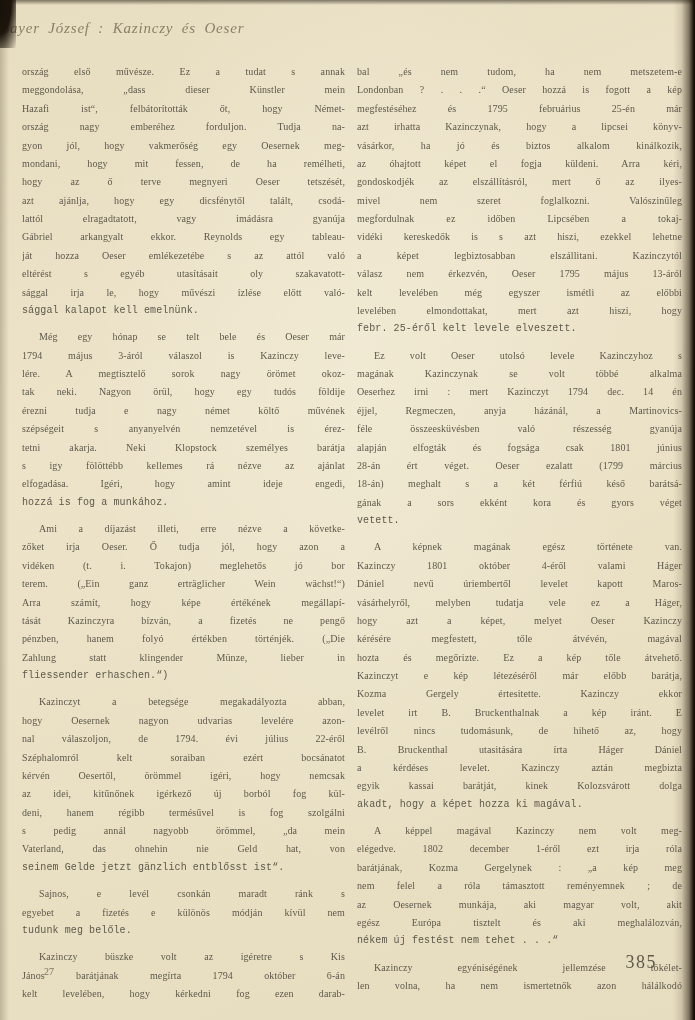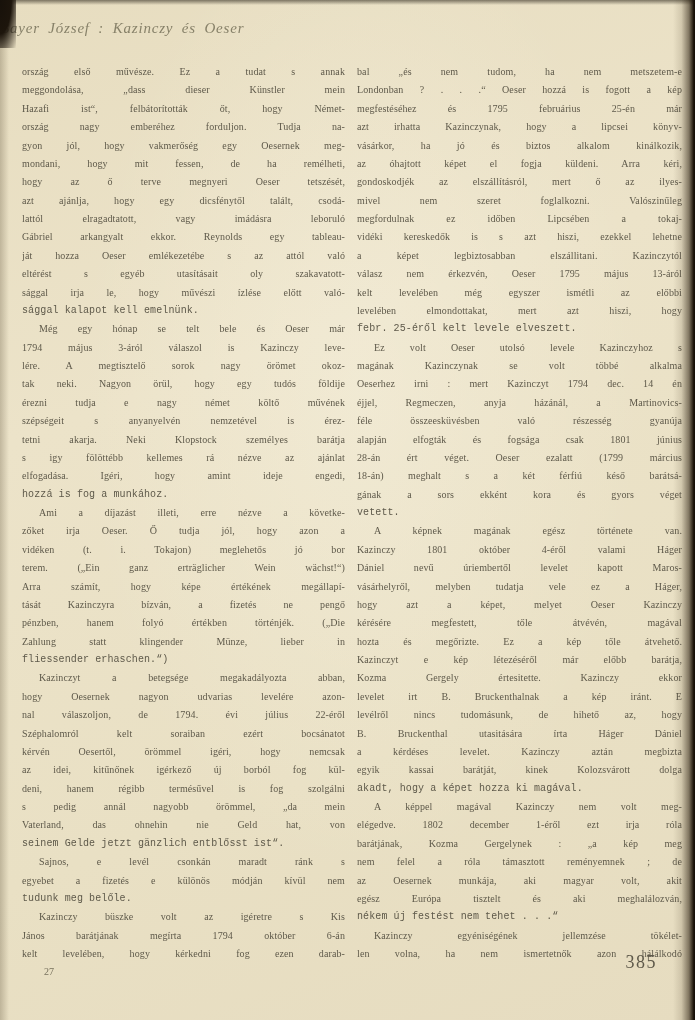--- a/index.html
+++ b/index.html
@@ -58,21 +58,21 @@
   .tline {
     height: 18.38px;
     line-height: 18.38px;
     overflow: hidden;
     white-space: nowrap;
     text-align: justify;
     text-align-last: justify;
     text-justify: inter-word;
   }
   .tline.pend   { text-align-last: left; font-family: Liberation Mono, monospace; }
-  .tline.pstart { text-indent: 17px; }
+  .tline.pstart { text-indent: 17px; margin-top: 8px; }
   .signature-mark {
     position: absolute; left: 44px; top: 966px;
     font-size: 10px; color: #77715d;
   }
   .page-number {
     position: absolute; right: 38px; top: 952px;
     font-size: 18px; letter-spacing: 1.5px; color: #5e594a;
   }
 </style>
 </head>
@@ -83,21 +83,21 @@
 
   <div class="column left">
       <div class="tline">ország első művésze. Ez a tudat s annak</div>
       <div class="tline">meggondolása, „dass dieser Künstler mein</div>
       <div class="tline">Hazafi ist“, felbátorították őt, hogy Német-</div>
       <div class="tline">ország nagy emberéhez forduljon. Tudja na-</div>
       <div class="tline">gyon jól, hogy vakmerőség egy Oesernek meg-</div>
       <div class="tline">mondani, hogy mit fessen, de ha remélheti,</div>
       <div class="tline">hogy az ő terve megnyeri Oeser tetszését,</div>
       <div class="tline">azt ajánlja, hogy egy dicsfénytől talált, csodá-</div>
-      <div class="tline">lattól elragadtatott, vagy imádásra leboruló</div>
+      <div class="tline">lattól elragadtatott, vagy imádásra gyanúja</div>
       <div class="tline">Gábriel arkangyalt ekkor. Reynolds egy tableau-</div>
       <div class="tline">ját hozza Oeser emlékezetébe s az attól való</div>
       <div class="tline">eltérést s egyéb utasításait oly szakavatott-</div>
       <div class="tline">sággal irja le, hogy művészi ízlése előtt való-</div>
       <div class="tline pend">sággal kalapot kell emelnünk.</div>
       <div class="tline pstart">Még egy hónap se telt bele és Oeser már</div>
       <div class="tline">1794 május 3-áról válaszol is Kazinczy leve-</div>
       <div class="tline">lére. A megtisztelő sorok nagy örömet okoz-</div>
       <div class="tline">tak neki. Nagyon örül, hogy egy tudós földije</div>
       <div class="tline">érezni tudja e nagy német költő művének</div>

